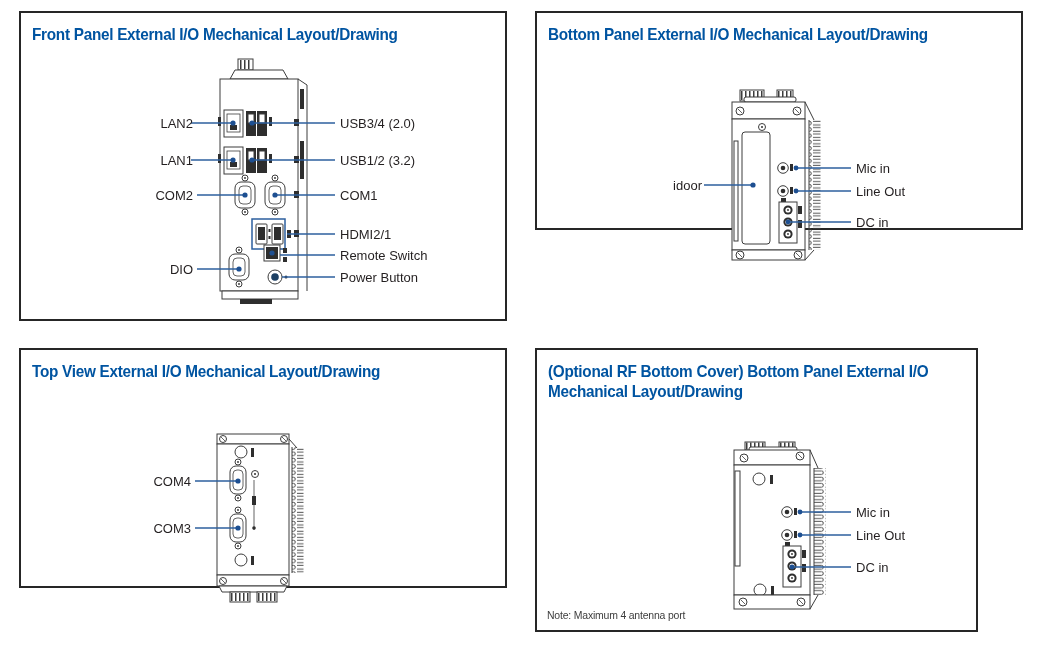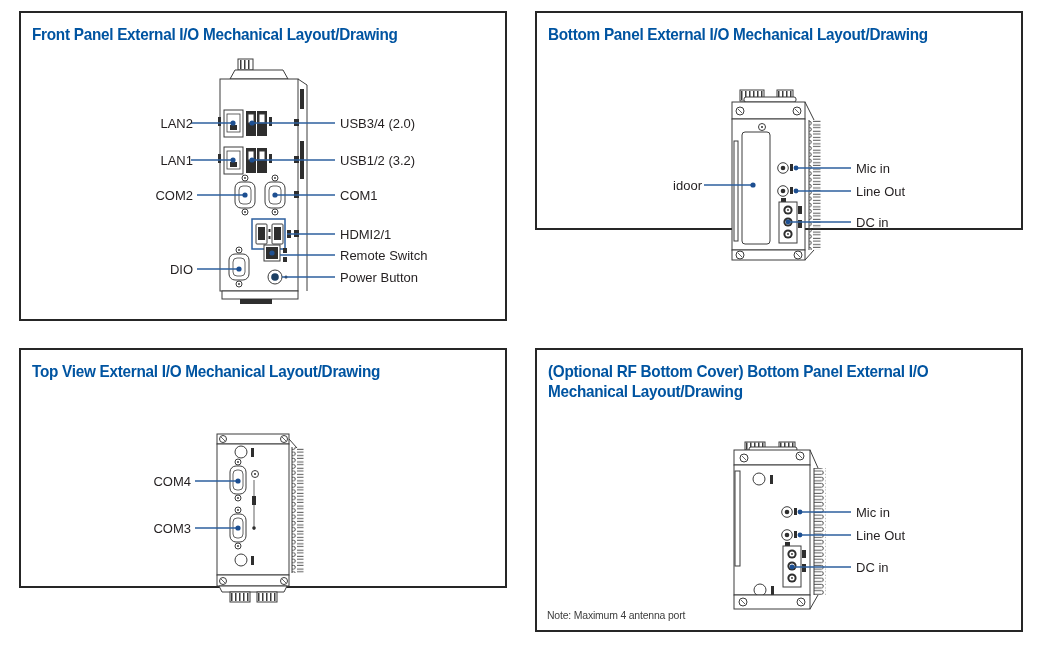--- a/index.html
+++ b/index.html
@@ -2,21 +2,21 @@
 <html style="--title_blue: #0054a1; --leader_blue: #2d5f9e; --dot_blue: #1d4f91; --line: #3c3c3c; --dark: #2e2e2e; --border: #262626; --label: #231f20; --power_navy: #1c3f63;"><head>
 <meta charset="utf-8">
 <style>
   html,body{margin:0;padding:0;background:#ffffff;}
   .page{position:relative;width:1042px;height:650px;background:#fff;overflow:hidden;
         font-family:"Liberation Sans",sans-serif;}
   .panel{position:absolute;border:2px solid var(--border,#262626);background:#fff;box-sizing:border-box;}
   #p1{left:19px;top:11px;width:488px;height:310px;}
   #p2{left:535px;top:11px;width:488px;height:219px;}
   #p3{left:19px;top:348px;width:488px;height:240px;}
-  #p4{left:535px;top:348px;width:488px;height:284px;}
+  #p4{left:535px;top:348px;width:443px;height:284px;}
   .title{position:absolute;left:11px;top:12px;color:var(--title_blue,#0054a1);
          font-weight:bold;font-size:17px;line-height:20px;letter-spacing:-0.3px;
          transform:scaleX(0.9);transform-origin:0 0;white-space:nowrap;}
   .dwg{position:absolute;left:0;top:0;}
   .note{position:absolute;left:10px;bottom:9px;font-size:11px;color:#3d3d3d;letter-spacing:-0.2px;
         transform:scaleX(0.95);transform-origin:0 0;}
   
   .ln{fill:#ffffff;stroke:var(--line,#3c3c3c);stroke-width:1;}
   .lno{fill:none;stroke:var(--line,#3c3c3c);stroke-width:1;}
   .lnt{fill:none;stroke:var(--line,#3c3c3c);stroke-width:0.8;}

